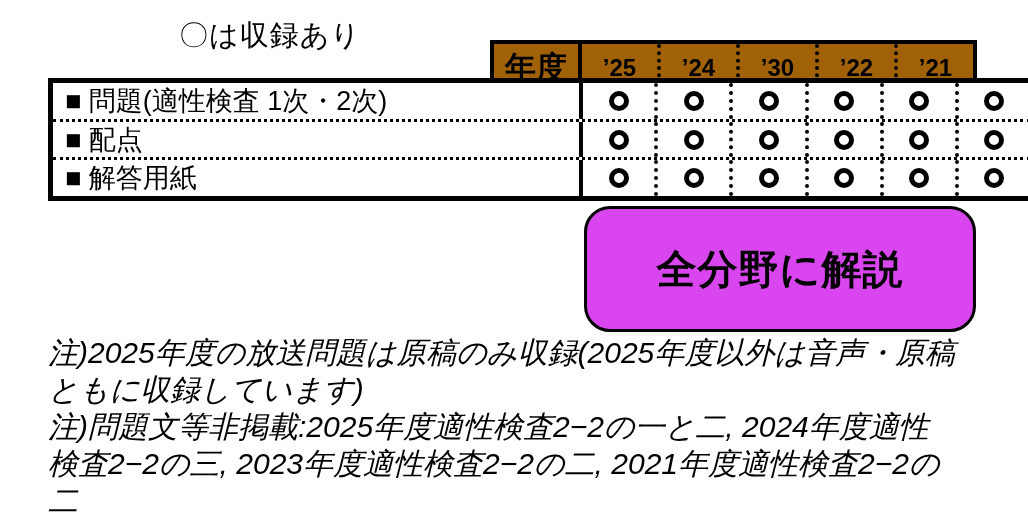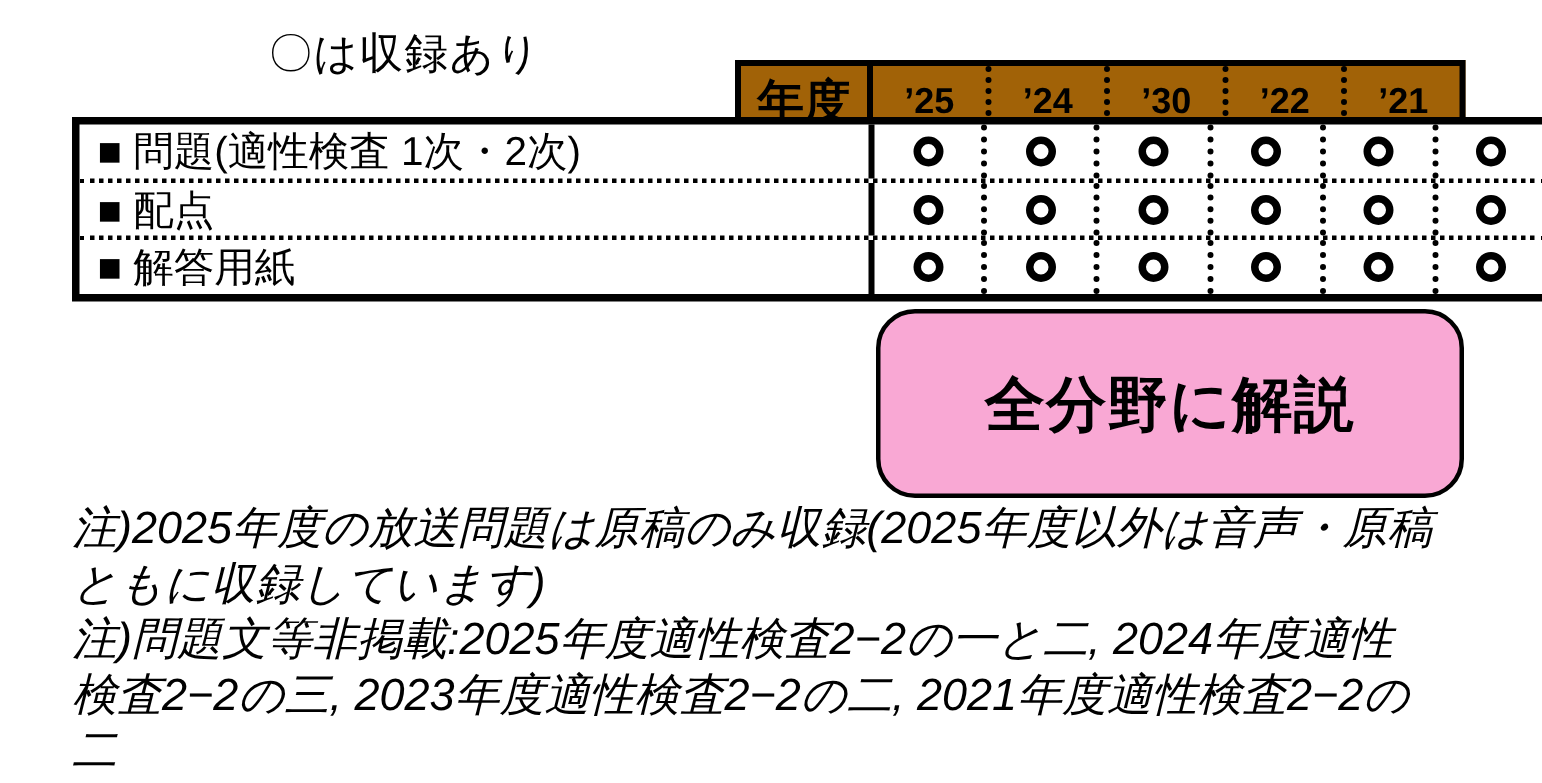--- a/index.html
+++ b/index.html
@@ -44,21 +44,21 @@
   }
   .mark-cell { flex:1; display:flex; align-items:center; justify-content:center; }
   .mark-cell + .mark-cell { border-left:4px dotted #000; }
   .circle {
     width:20px; height:20px; border:5px solid #000; border-radius:50%;
     display:inline-block; background:transparent;
   }
   
   .callout {
     position:absolute; left:584px; top:206px; width:392px; height:126px;
-    border:3px solid #000; border-radius:26px; background:#f9a8d4;
+    border:3px solid #000; border-radius:26px; background:#d946ef;
     display:flex; flex-direction:row; align-items:center; justify-content:center;
     text-align:center;
   }
   .callout-title { font-size:40px; font-weight:600; letter-spacing:1px; }
   .callout-sub   { font-size:28px; font-weight:500; margin-top:6px; }
   
   .notes {
     position:absolute; left:48px; top:334px; width:955px;
     font-size:30px; line-height:37px; font-weight:500; white-space:nowrap;font-style:italic;
   }

